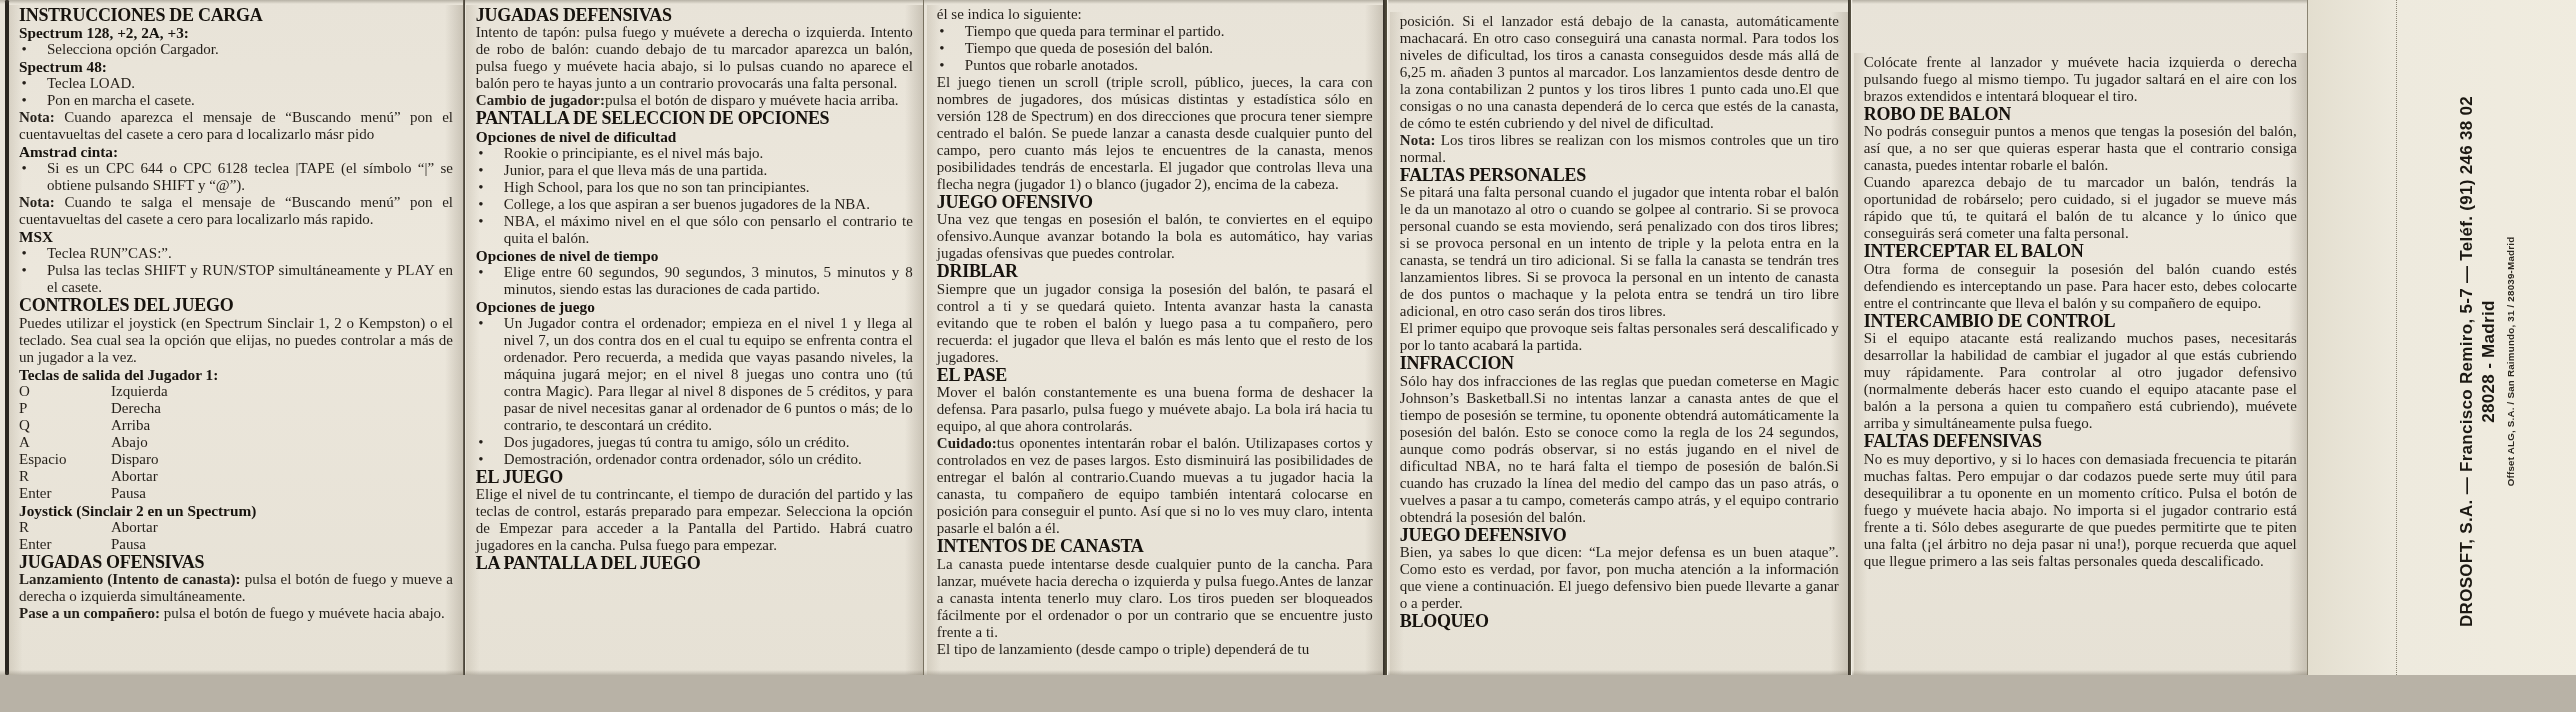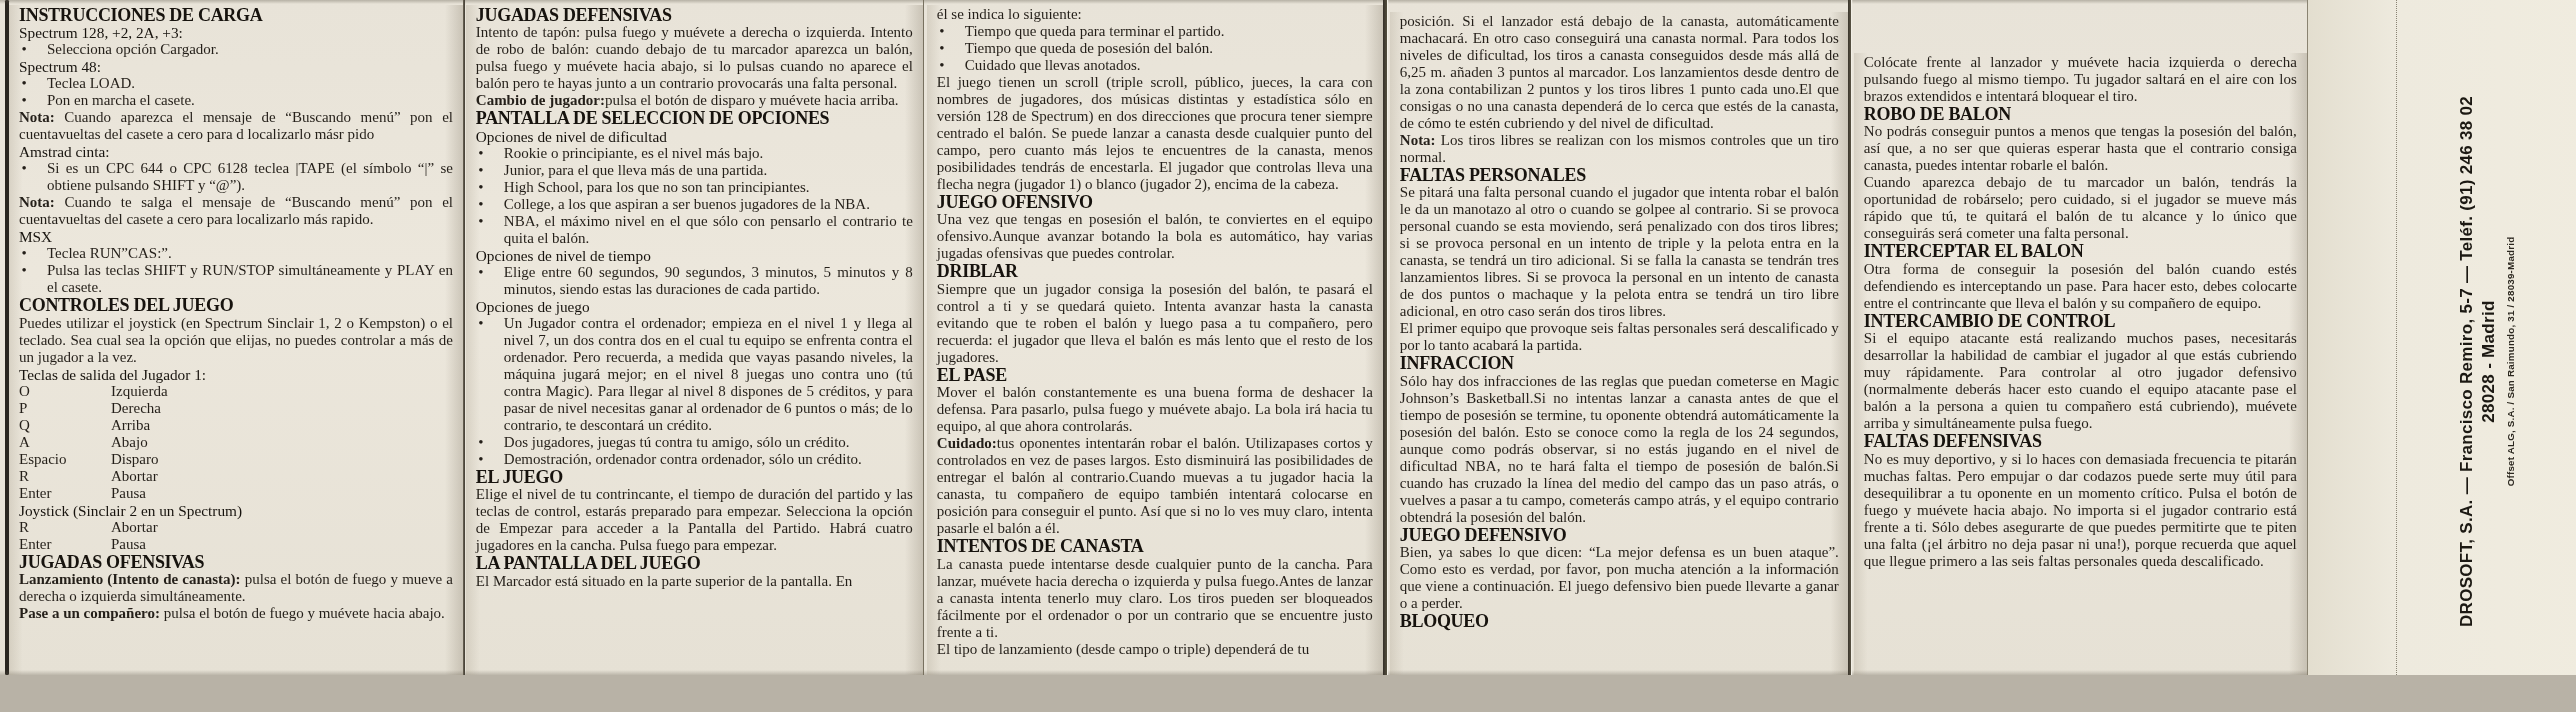--- a/index.html
+++ b/index.html
@@ -14,21 +14,21 @@
   }
   .col{
     position:absolute;top:4.9px;bottom:0;
     padding:1.2px 9.8px 0 9.8px;
     text-align:justify;
     font-size:15px;line-height:17px;
     overflow:hidden;
   }
   .col-bg{background:linear-gradient(90deg,rgba(160,150,130,.25) 0,rgba(0,0,0,0) 3%,rgba(0,0,0,0) 96%,rgba(120,110,92,.28) 100%);}
   h2{font-size:18px;line-height:18.4px;margin:0;font-weight:700;letter-spacing:-0.3px;color:#17130e;}
-  h3{font-size:15.3px;line-height:17px;margin:0;font-weight:400;color:#17130e;}
+  h3{font-size:15.3px;line-height:17px;margin:0;font-weight:700;color:#17130e;}
   p{margin:0;}
   .bullet{display:flex;}
   .bullet .dot{width:28px;flex:0 0 28px;padding-left:2.4px;box-sizing:border-box;}
   .bullet .btxt{flex:1;}
   .kv{display:flex;}
   .kv .k{width:92px;flex:0 0 92px;}
   .kv .v{flex:1;}
   .edge-black{position:absolute;top:0;bottom:0;left:4.9px;width:4.3px;background:#2a2620;border-radius:1.2px;}
   .fold{position:absolute;top:0;bottom:0;width:1.8px;}
   .fold-1{left:463px;background:linear-gradient(90deg,#6d6657,#3f3a31);width:2.4px;}
@@ -185,37 +185,36 @@
         <span class="dot">•</span>
         <span class="btxt">Dos jugadores, juegas tú contra tu amigo, sólo un crédito.</span>
       </div>
       <div class="bullet">
         <span class="dot">•</span>
         <span class="btxt">Demostración, ordenador contra ordenador, sólo un crédito.</span>
       </div>
       <h2>EL JUEGO</h2>
       <p>Elige el nivel de tu contrincante, el tiempo de duración del partido y las teclas de control, estarás preparado para empezar. Selecciona la opción de Empezar para acceder a la Pantalla del Partido. Habrá cuatro jugadores en la cancha. Pulsa fuego para empezar.</p>
       <h2>LA PANTALLA DEL JUEGO</h2>
-      <p>El Marcador está situado en la parte superior de la pantalla. En</p>
     </div>
   <div class="fold fold-2"></div>
 
   <div class="col col-bg" style="left:927px;width:436px;">
       <p>él se indica lo siguiente:</p>
       <div class="bullet">
         <span class="dot">•</span>
         <span class="btxt">Tiempo que queda para terminar el partido.</span>
       </div>
       <div class="bullet">
         <span class="dot">•</span>
         <span class="btxt">Tiempo que queda de posesión del balón.</span>
       </div>
       <div class="bullet">
         <span class="dot">•</span>
-        <span class="btxt">Cuidado que llevas anotados.</span>
+        <span class="btxt">Puntos que robarle anotados.</span>
       </div>
       <p>El juego tienen un scroll (triple scroll, público, jueces, la cara con nombres de jugadores, dos músicas distintas y estadística sólo en versión 128 de Spectrum) en dos direcciones que procura tener siempre centrado el balón. Se puede lanzar a canasta desde cualquier punto del campo, pero cuanto más lejos te encuentres de la canasta, menos posibilidades tendrás de encestarla. El jugador que controlas lleva una flecha negra (jugador 1) o blanco (jugador 2), encima de la cabeza.</p>
       <h2>JUEGO OFENSIVO</h2>
       <p>Una vez que tengas en posesión el balón, te conviertes en el equipo ofensivo.Aunque avanzar botando la bola es automático, hay varias jugadas ofensivas que puedes controlar.</p>
       <h2>DRIBLAR</h2>
       <p>Siempre que un jugador consiga la posesión del balón, te pasará el control a ti y se quedará quieto. Intenta avanzar hasta la canasta evitando que te roben el balón y luego pasa a tu compañero, pero recuerda: el jugador que lleva el balón es más lento que el resto de los jugadores.</p>
       <h2>EL PASE</h2>
       <p>Mover el balón constantemente es una buena forma de deshacer la defensa. Para pasarlo, pulsa fuego y muévete abajo. La bola irá hacia tu equipo, al que ahora controlarás.</p>
       <p><b>Cuidado:</b><span>tus oponentes intentarán robar el balón. Utilizapases cortos y controlados en vez de pases largos. Esto disminuirá las posibilidades de entregar el balón al contrario.Cuando muevas a tu jugador hacia la canasta, tu compañero de equipo también intentará colocarse en posición para conseguir el punto. Así que si no lo ves muy claro, intenta pasarle el balón a él.</span></p>
       <h2>INTENTOS DE CANASTA</h2>

